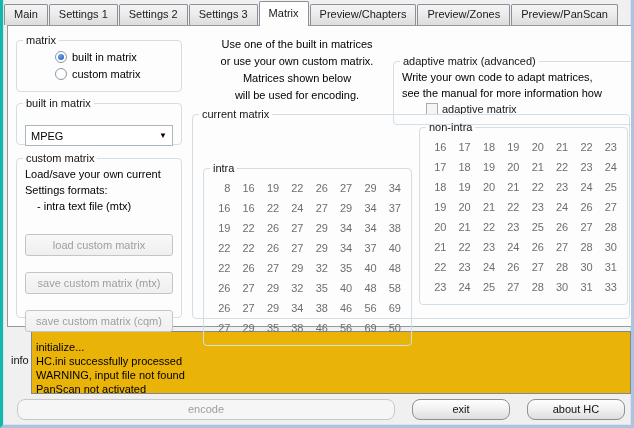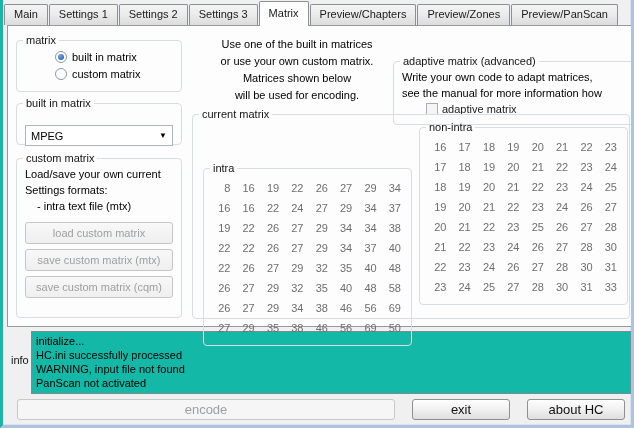--- a/index.html
+++ b/index.html
@@ -82,50 +82,50 @@
   .checkbox {
     width:12px; height:12px; border:1px solid #a6adb5; background:#f5f5f5;
     margin:0 4px 0 24px; flex:0 0 auto;
   }
   .chk-label { color:#1a1a1a; }
 
   .custom-body { padding:2px 0 0 8px; line-height:16px; }
   .fmt-line { padding-left:12px; }
   .custom-buttons { padding:4px 0 0 0; }
   .btn {
-    display:block; width:148px; height:22px; margin:4px 0 5px 0;
+    display:block; width:148px; height:22px; margin:16px 0 5px 0;
     background:linear-gradient(#fefefe,#f1f1f1 45%,#e2e2e2);
     border:1px solid #8e9091; border-radius:3px;
     font-family:"Liberation Sans",sans-serif; font-size:11px; color:#111;
     text-align:center; line-height:20px; cursor:default;
   }
   .btn.disabled {
     color:#9c9fa1; border-color:#c3c6c8;
     background:linear-gradient(#f8f8f8,#efefef);
   }
 
   .grid { padding:4px 6px 0 6px; display:grid; grid-template-columns:repeat(8,1fr); }
   .cell {
     height:20px; line-height:20px; text-align:right; padding-right:4px;
     color:#6e6e6e; font-size:11px;
   }
 
   
   .info-label { position:absolute; left:8px; top:354px; color:#141414; }
   .info-box {
     position:absolute; left:28px; top:331px; width:600px; height:63px;
-    background:#14b8a6; border:1px solid #828790; padding:2px 4px; line-height:14px;
+    background:#eab308; border:1px solid #828790; padding:8px 4px; line-height:14px;
     overflow:hidden;
   }
   
   .bottom-btn {
     position:absolute; top:399px; height:21px;
     background:linear-gradient(#fefefe,#f2f2f2 45%,#dedede);
-    border:1px solid #8e9091; border-radius:3px;
-    font-family:"Liberation Sans",sans-serif; font-size:13px; color:#111;
+    border:1px solid #8e9091; border-radius:8px;
+    font-family:"Liberation Sans",sans-serif; font-size:11px; color:#111;
     text-align:center; line-height:19px; cursor:default;
   }
   .bottom-btn.disabled { color:#9c9fa1; border-color:#c6c9cb; background:#f6f6f6; }
   #encode-btn { left:14px;  width:378px; }
   #exit-btn   { left:409px; width:98px; }
   #about-btn  { left:524px; width:98px; }
 </style>
 </head>
 <body>
 

